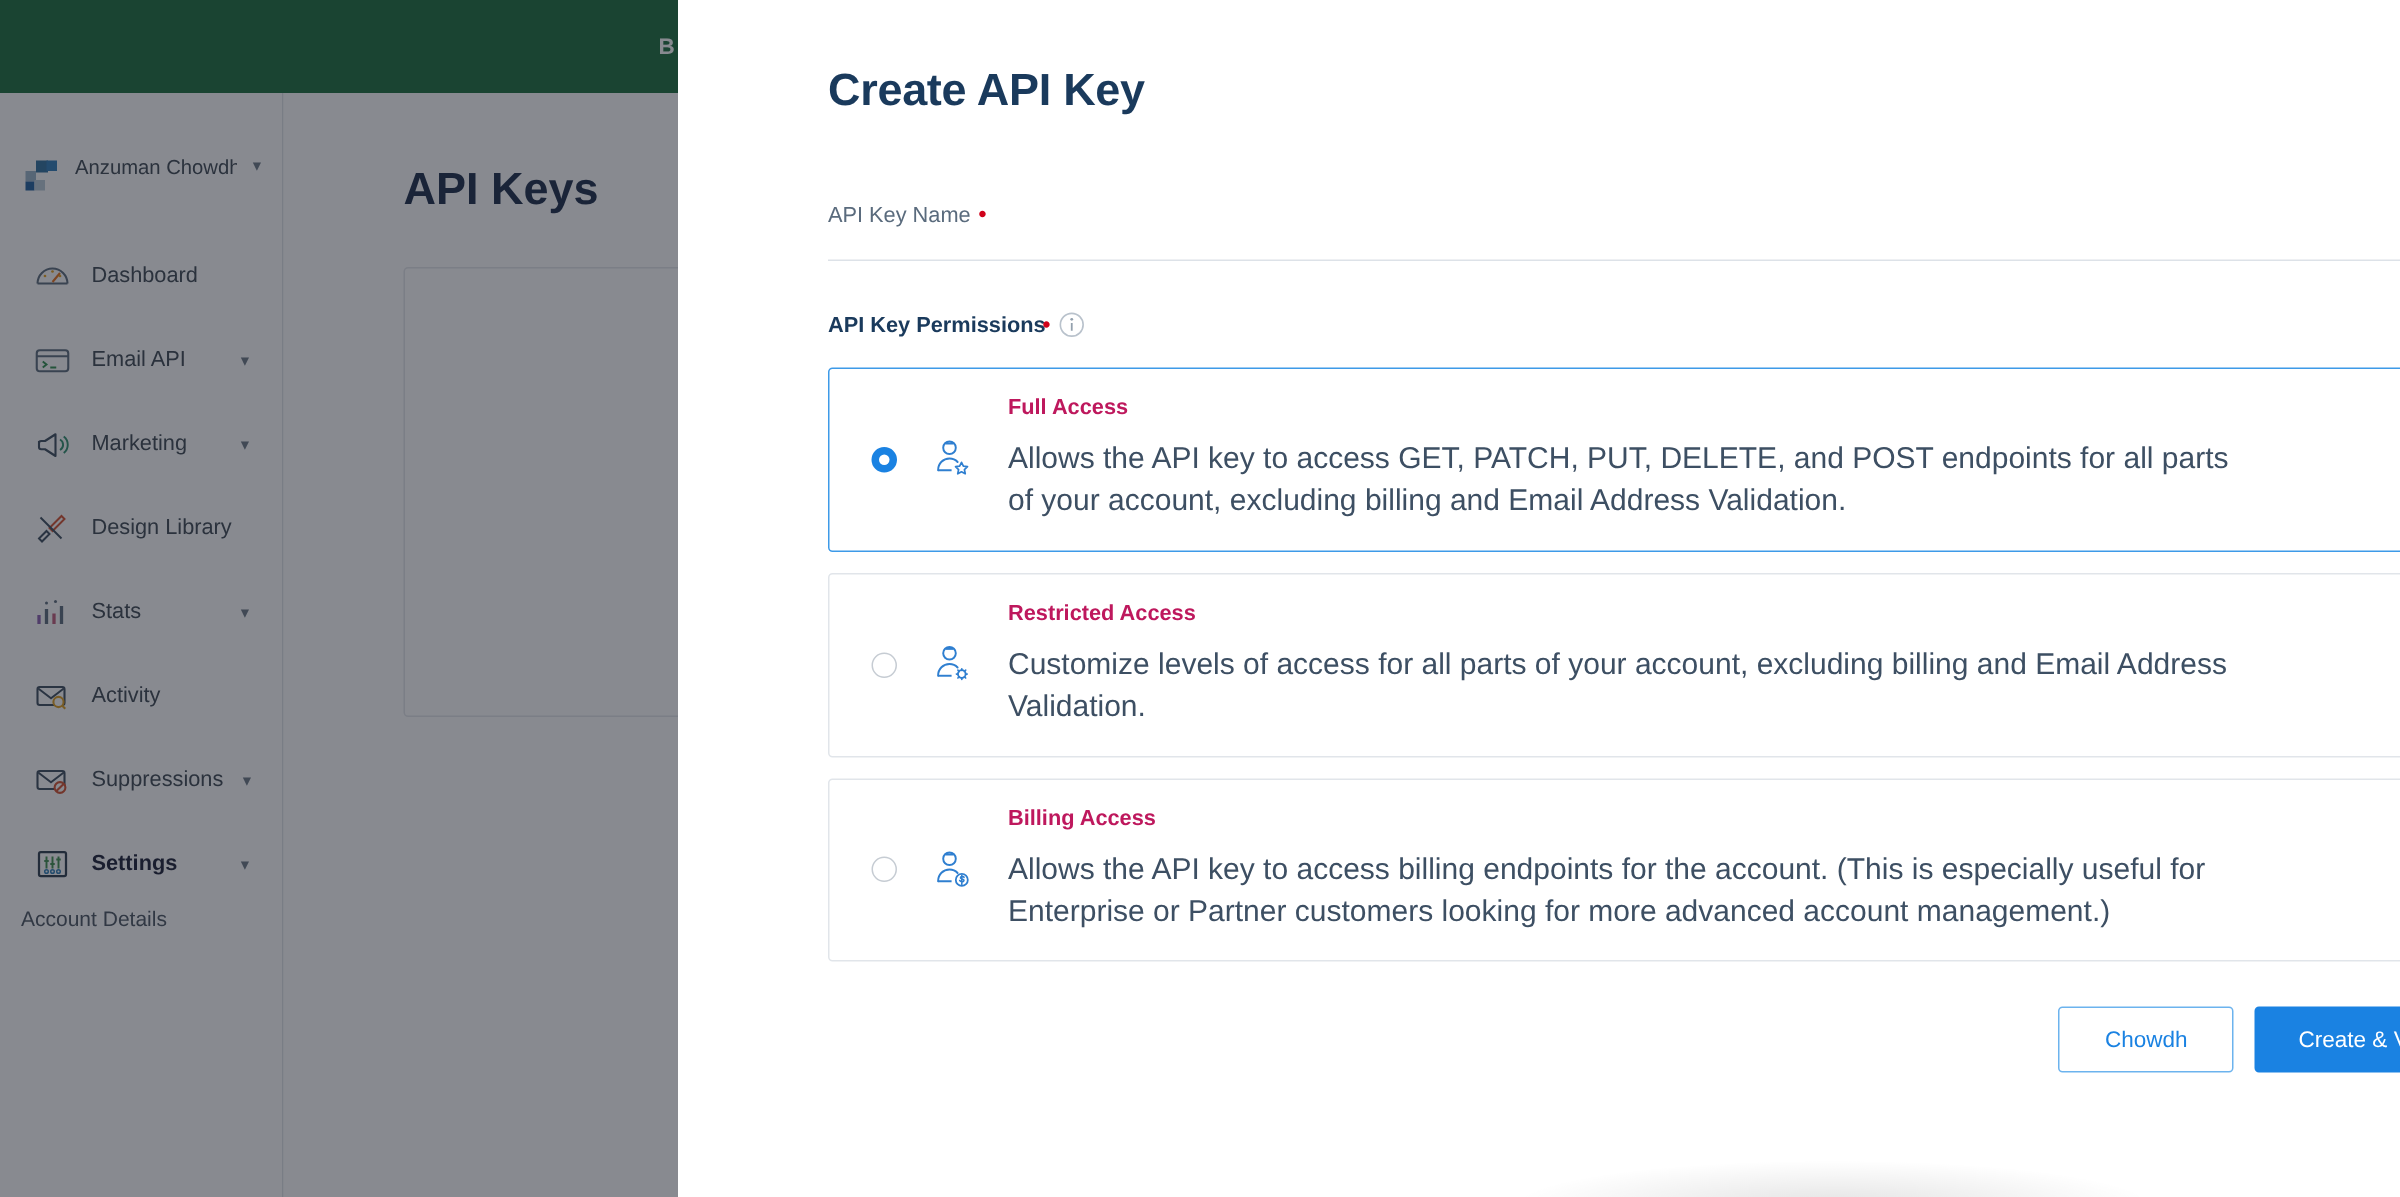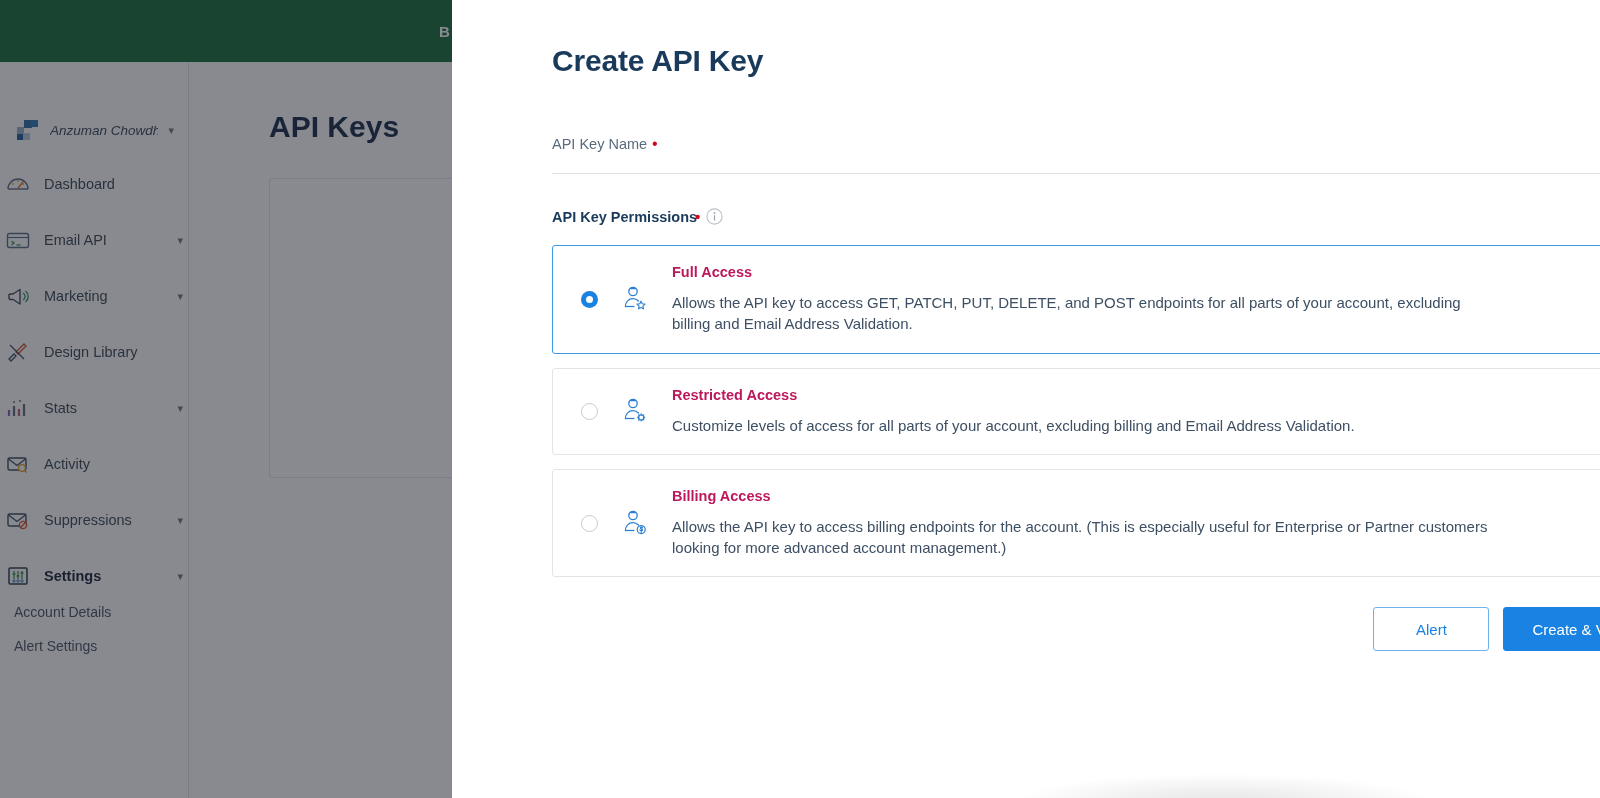--- a/index.html
+++ b/index.html
@@ -30,39 +30,38 @@
   }
 
   #sidebar {
     position: absolute; left: 0; top: 62px;
     width: 189px; height: 736px;
     background: #ffffff;
     border-right: 1px solid #dfe3e8;
     padding-top: 0;
   }
   .account-row {
-    display: flex; align-items: center;
+    display: flex; 
     height: 52px; padding: 0 14px;
     margin-top: 42px;
     gap: 10px;
-    font-style: italic;
   }
   .account-logo { width: 26px; height: 26px; position: relative; flex: none; }
   .account-name {
     font-size: 13.5px; color: #3d4852;
     white-space: nowrap; overflow: hidden;
     max-width: 112px;
   }
   .caret {
     font-size: 11px; color: #6b7785; margin-left: auto;
   }
 
   .nav-item {
     display: flex; align-items: center; gap: 13px;
-    height: 56px; padding: 0 5px;
+    height: 56px; padding: 0 22px;
     font-size: 14.5px; color: #3d4852;
     cursor: pointer;
     text-align: center;
   }
   .nav-item .nav-icon { width: 26px; height: 26px; flex: none; }
   .nav-item .nav-label { white-space: nowrap; }
   .nav-item.active { font-weight: 700; color: #1a1f36; }
   .nav-item .nav-caret { margin-left: auto; font-size: 11px; color: #6b7785; }
 
   .subnav-item {
@@ -174,21 +173,21 @@
     left: 5px; top: 5px; width: 7px; height: 7px;
     border-radius: 50%; background: #ffffff;
   }
   .perm-icon { width: 26px; height: 30px; flex: none; margin-left: 10px; }
   .perm-body { flex: 1; margin-left: 10px; }
   .perm-name {
     font-size: 14.5px; font-weight: 700; color: #be185d;
     margin-bottom: 12px;
   }
   .perm-desc {
-    font-size: 15px; color: #3d4f63; line-height: 1.42;
+    font-size: 20px; color: #3d4f63; line-height: 1.42;
     max-width: 830px;
   }
 
   #modal-actions {
     display: flex; justify-content: flex-end; gap: 14px;
     margin-top: 30px;
     padding-right: 0;
   }
   .btn {
     height: 44px; min-width: 116px;
@@ -334,23 +333,20 @@
           <circle cx="13" cy="18" r="1.2" stroke="#2f7fb8" stroke-width="1"></circle>
           <circle cx="17" cy="18" r="1.2" stroke="#2f7fb8" stroke-width="1"></circle>
         </svg>
       </span>
       <span class="nav-label">Settings</span>
       <span class="nav-caret">▾</span>
     </div>
 
     <div class="subnav-item">
       <span>Account Details</span>
-    </div>
-    <div class="subnav-item">
-      <span>Alert Settings</span>
     </div>
 
   </div>
 
   <div id="content-area">
     <h1 id="page-title">API Keys</h1>
     <div id="keys-panel"></div>
   </div>
 
 </div>
@@ -435,18 +431,18 @@
         <path d="M20.7 19.9c-.4-.5-1-.7-1.6-.6-.8.1-1.1 1-.3 1.4.6.3 1.6.3 1.8 1 .2.7-.6 1.2-1.4 1.1-.6-.1-1.1-.4-1.4-.8M19.2 18.6v6" stroke="#2f7fd0" stroke-width="1.05" stroke-linecap="round"></path>
       </svg>
     </span>
     <div class="perm-body">
       <div class="perm-name">Billing Access</div>
       <div class="perm-desc">Allows the API key to access billing endpoints for the account. (This is especially useful for Enterprise or Partner customers looking for more advanced account management.)</div>
     </div>
   </div>
 
   <div id="modal-actions">
-    <button class="btn btn-secondary">Alert</button>
+    <button class="btn btn-secondary">Chowdh</button>
     <button class="btn btn-primary">Create &amp; View</button>
   </div>
 
   <div id="modal-shadow"></div>
 </div>
 
 </body></html>

